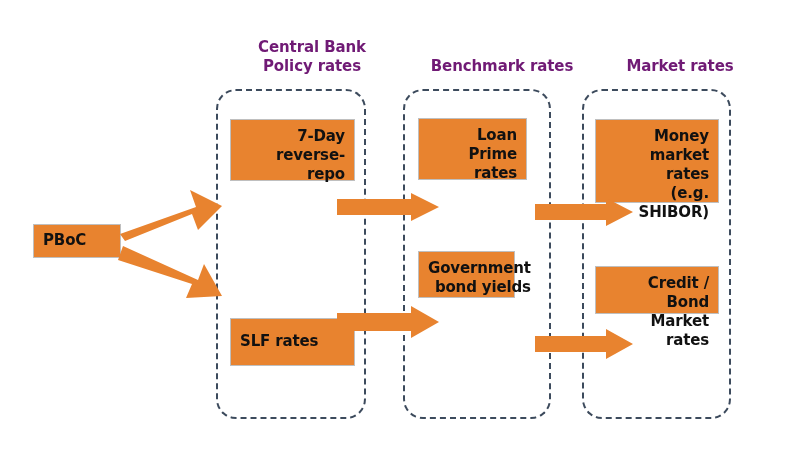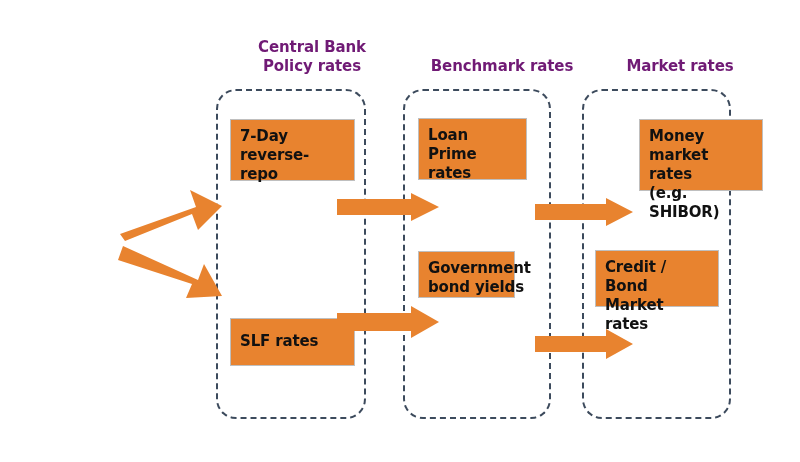--- a/index.html
+++ b/index.html
@@ -43,20 +43,21 @@
     display: flex;
     align-items: center;
     padding: 0 9px;
     color: #111111;
     font-family: "DejaVu Sans", sans-serif;
     font-weight: bold;
     font-size: 15px;
     line-height: 1.27;
     white-space: pre-line;
     letter-spacing: -0.15px;
+    text-align: right;
   }
   .node.top-align {
     align-items: flex-start;
     padding-top: 7px;
   }
   .arrow-svg {
     position: absolute;
     overflow: visible;
     pointer-events: none;
   }
@@ -72,38 +73,39 @@
   <div class="group-title" style="left:412px; top:57px; width:180px;">Benchmark rates</div>
 
   <div class="group-title" style="left:600px; top:57px; width:160px;">Market rates</div>
 
   <div class="dashed-group" style="left:216px; top:89px; width:150px; height:330px;"></div>
 
   <div class="dashed-group" style="left:403px; top:89px; width:148px; height:330px;"></div>
 
   <div class="dashed-group" style="left:582px; top:89px; width:149px; height:330px;"></div>
 
+  <div class="node" style="left:33px; top:224px; width:88px; height:34px;">PBoC</div>
 
   <div class="node top-align" style="left:230px; top:119px; width:125px; height:62px;">7-Day
 reverse-repo</div>
 
 
   <div class="node" style="left:230px; top:318px; width:125px; height:48px;">SLF rates</div>
 
   <div class="node top-align" style="left:418px; top:118px; width:109px; height:62px;">Loan Prime
 rates</div>
 
   <div class="node top-align" style="left:418px; top:251px; width:97px; height:47px;">Government
 bond yields</div>
 
-  <div class="node top-align" style="left:595px; top:119px; width:124px; height:72px;margin-left:44px;">Money
+  <div class="node top-align" style="left:595px; top:119px; width:124px; height:84px;">Money
 market rates
 (e.g. SHIBOR)</div>
 
-  <div class="node top-align" style="left:595px; top:250px; width:124px; height:57px;">Credit / Bond
+  <div class="node top-align" style="left:595px; top:266px; width:124px; height:48px;">Credit / Bond
 Market rates</div>
 
   <svg class="arrow-svg" style="left:118px; top:186px; width:108px; height:56px;" viewBox="0 0 108 56">
     <polygon fill="#e8832f" points="2,48 78,21 72,4 104,20 80,44 74,28 7,55"></polygon>
   </svg>
 
   <svg class="arrow-svg" style="left:118px; top:244px; width:108px; height:62px;" viewBox="0 0 108 62">
     <polygon fill="#e8832f" points="5,2 80,36 86,20 104,52 68,54 74,40 0,16"></polygon>
   </svg>
 

